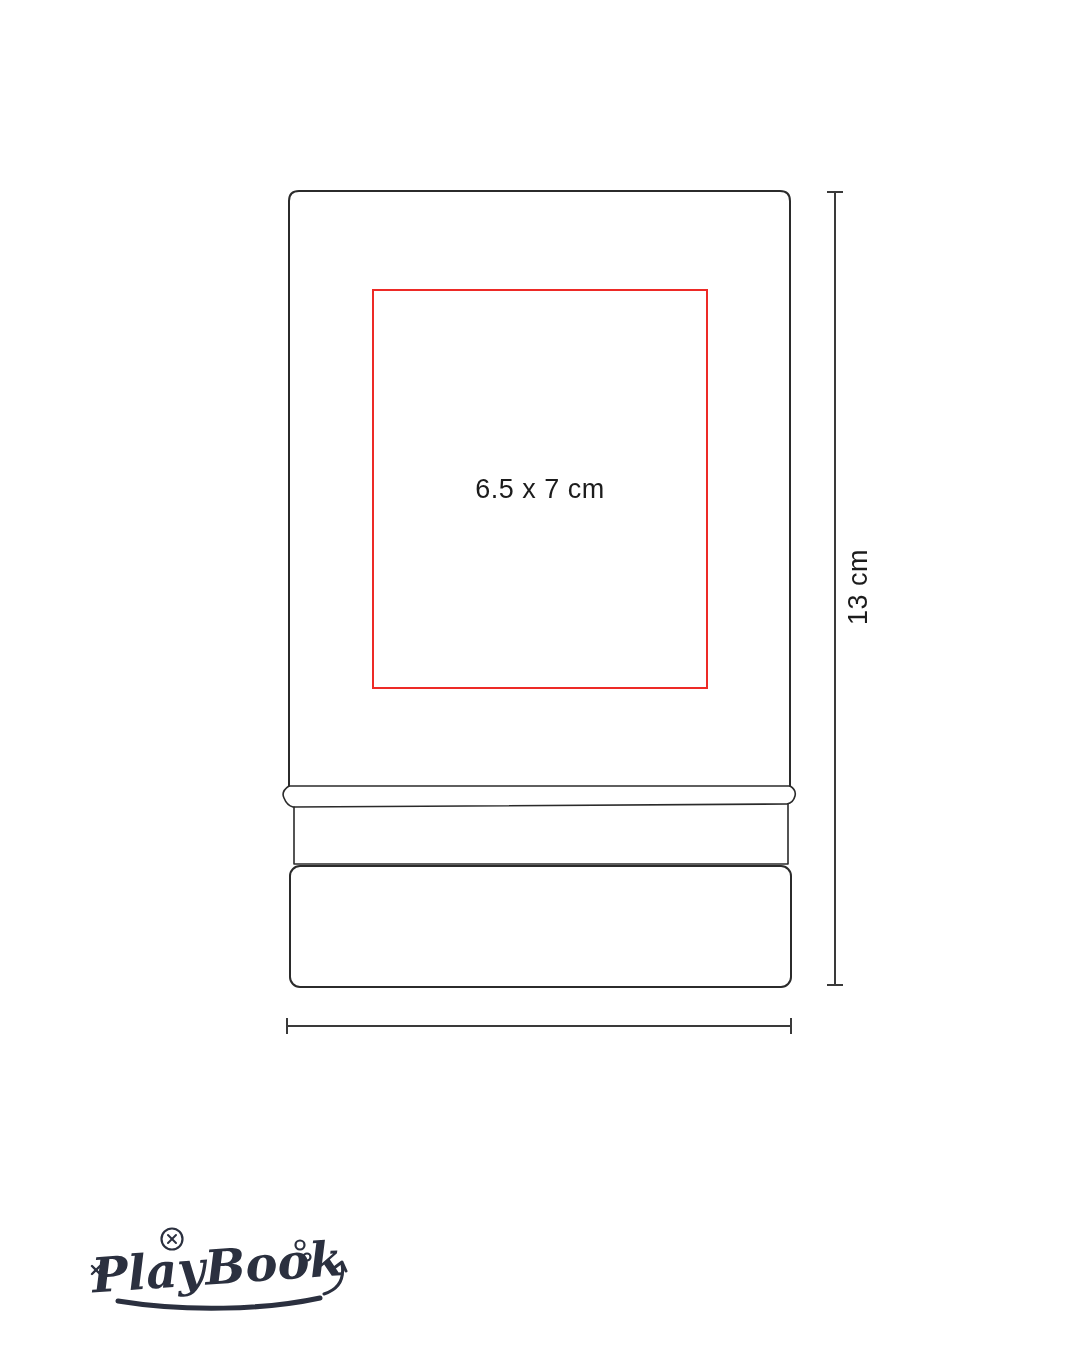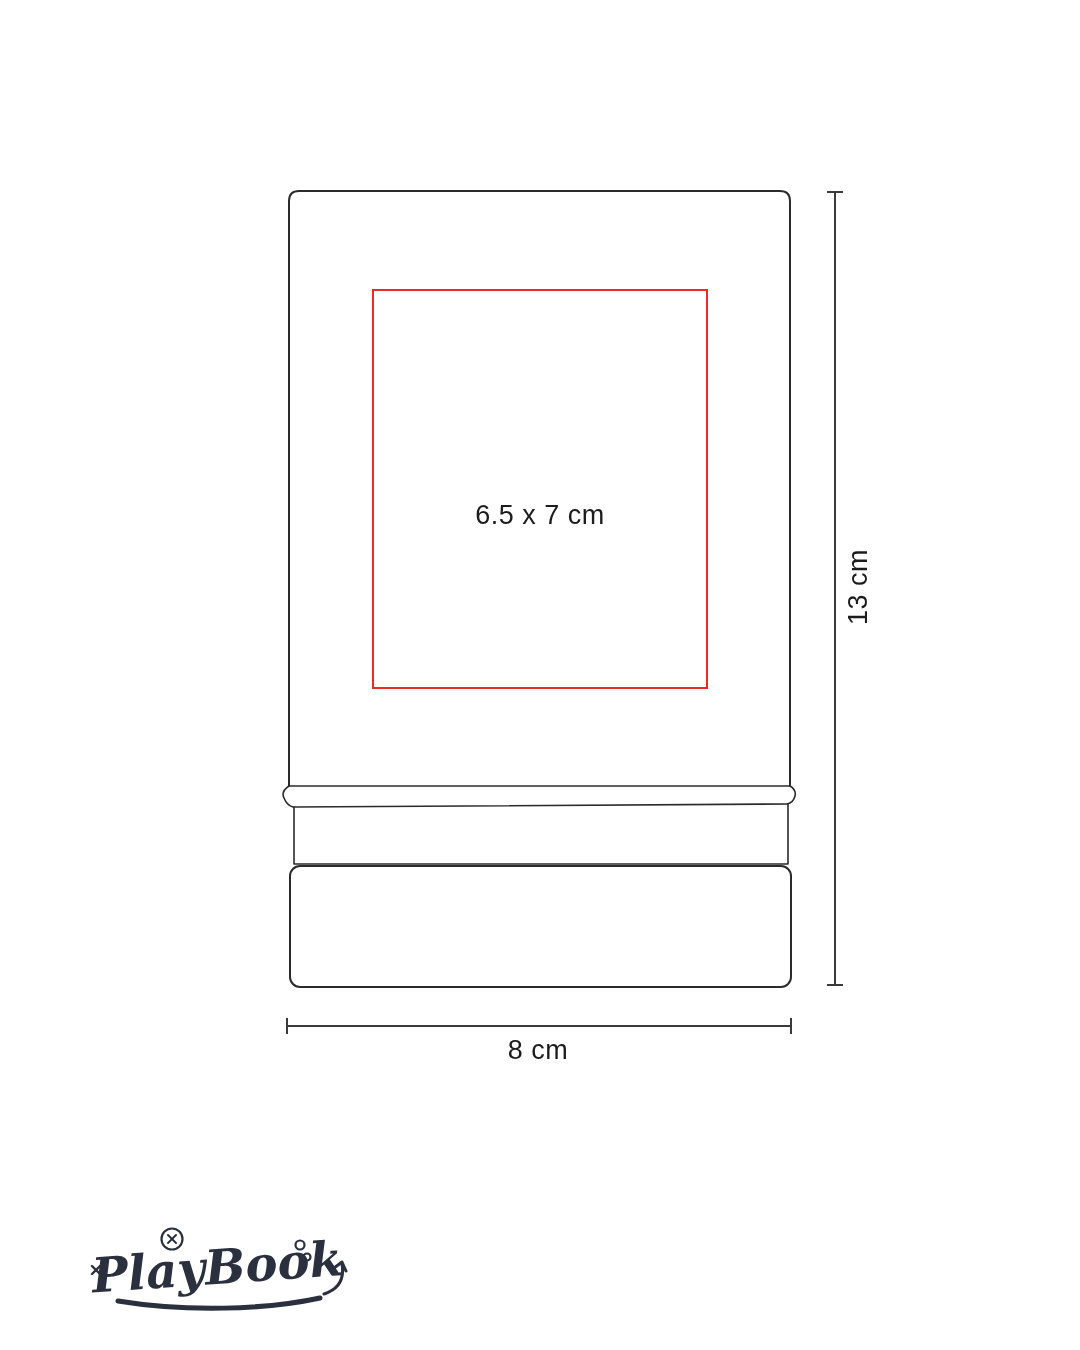--- a/index.html
+++ b/index.html
@@ -60,21 +60,20 @@
     display: flex;
     align-items: center;
     justify-content: center;
     white-space: nowrap;
   }
   .print-label {
     left: 373px;
     top: 290px;
     width: 334px;
     height: 398px;
-    margin-top: 26px;
   }
   .height-label {
     left: 793px;
     top: 570px;
     width: 130px;
     height: 34px;
     transform: rotate(-90deg);
   }
   .width-label {
     left: 438px;
@@ -131,21 +130,20 @@
       <line class="s-dim" x1="287" y1="1026" x2="791" y2="1026"></line>
       <line class="s-dim" x1="287" y1="1018" x2="287" y2="1034"></line>
       <line class="s-dim" x1="791" y1="1018" x2="791" y2="1034"></line>
     </g>
   </svg>
 
   <div class="label print-label">6.5 x 7 cm</div>
 
   <div class="label height-label">13 cm</div>
 
-  <div class="label width-label">8 cm</div>
 
   <svg class="logo" viewBox="0 0 270 95" xmlns="http://www.w3.org/2000/svg">
 
     <g>
       <line class="logo-stroke" x1="12" y1="48" x2="20" y2="56" stroke-width="2.4"></line>
       <line class="logo-stroke" x1="20" y1="48" x2="12" y2="56" stroke-width="2.4"></line>
     </g>
 
     <g>
       <circle class="logo-stroke" cx="92" cy="21" r="10.5" stroke-width="2.2"></circle>

